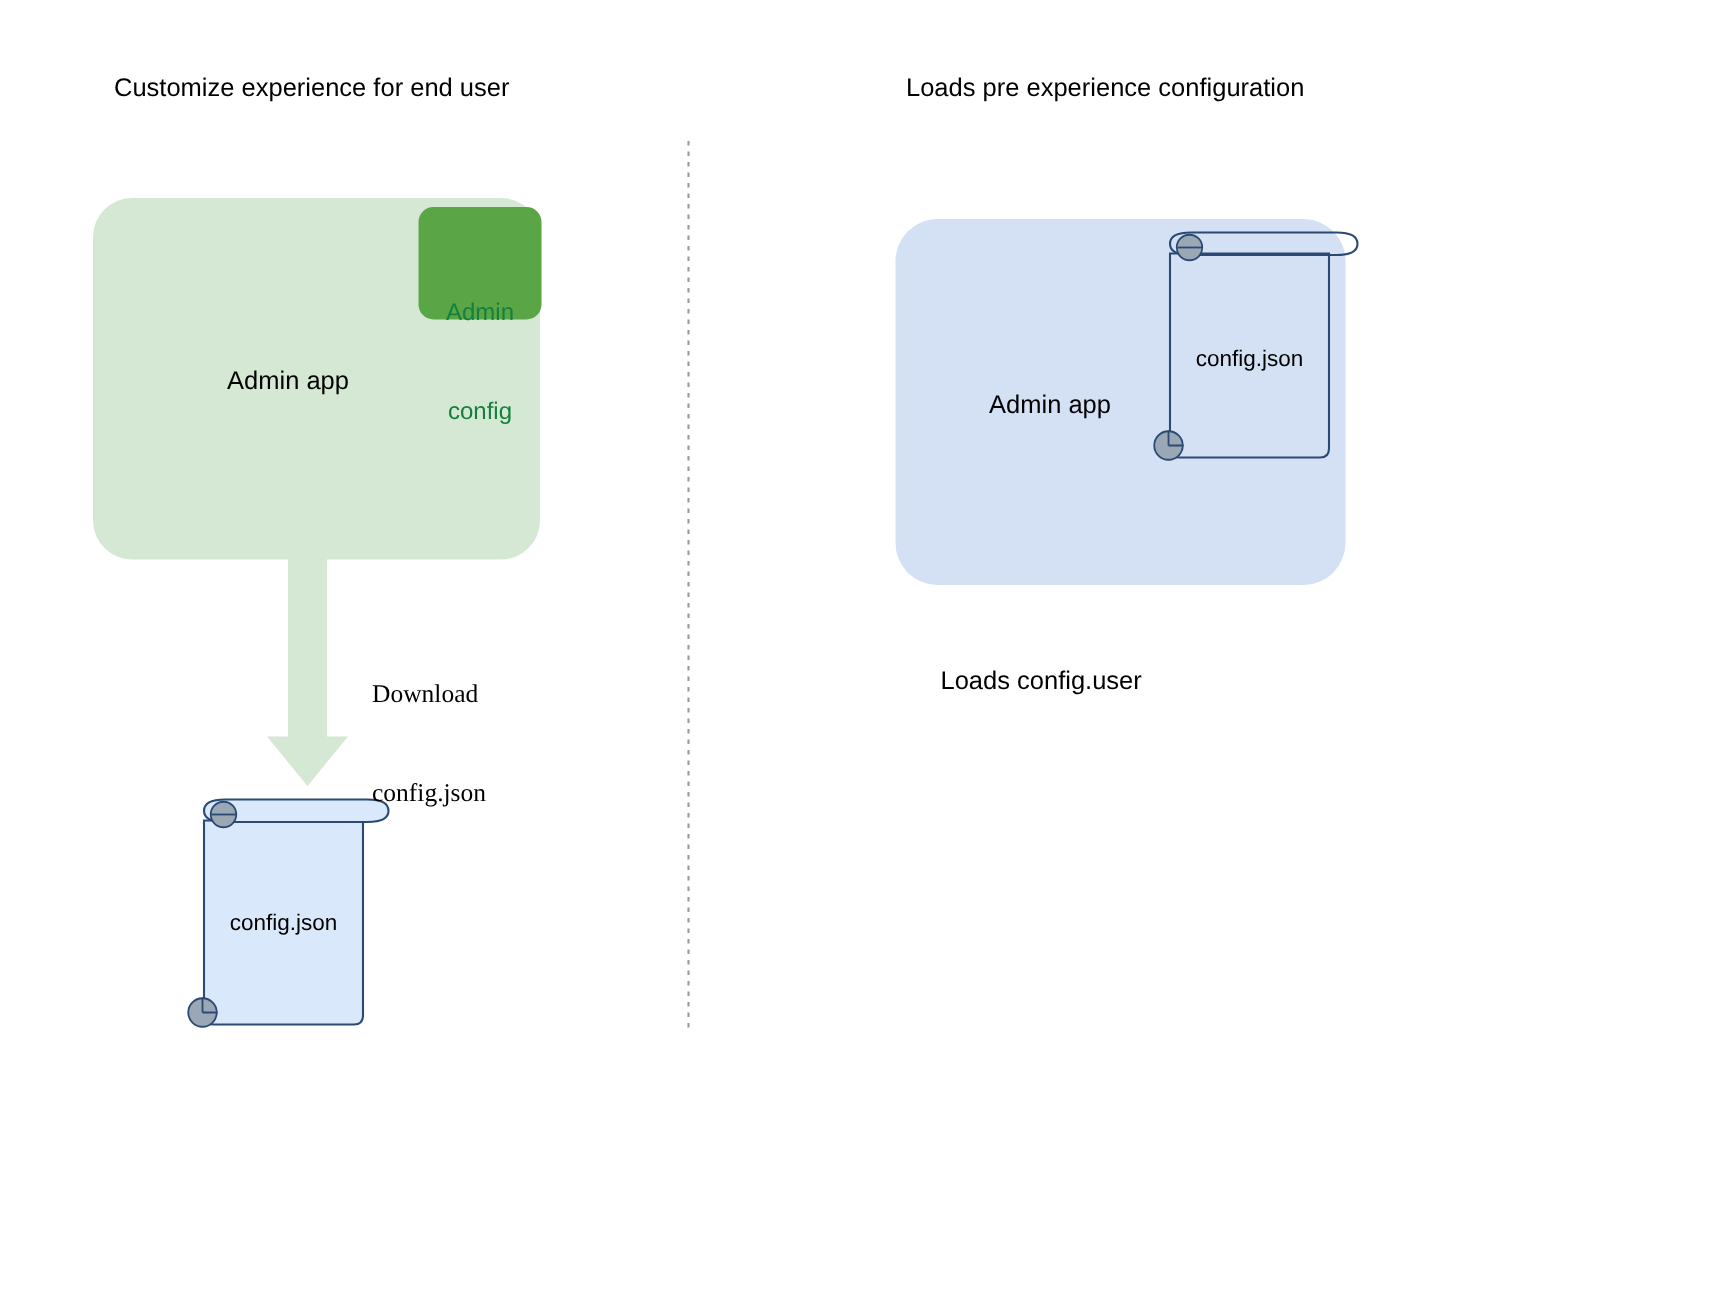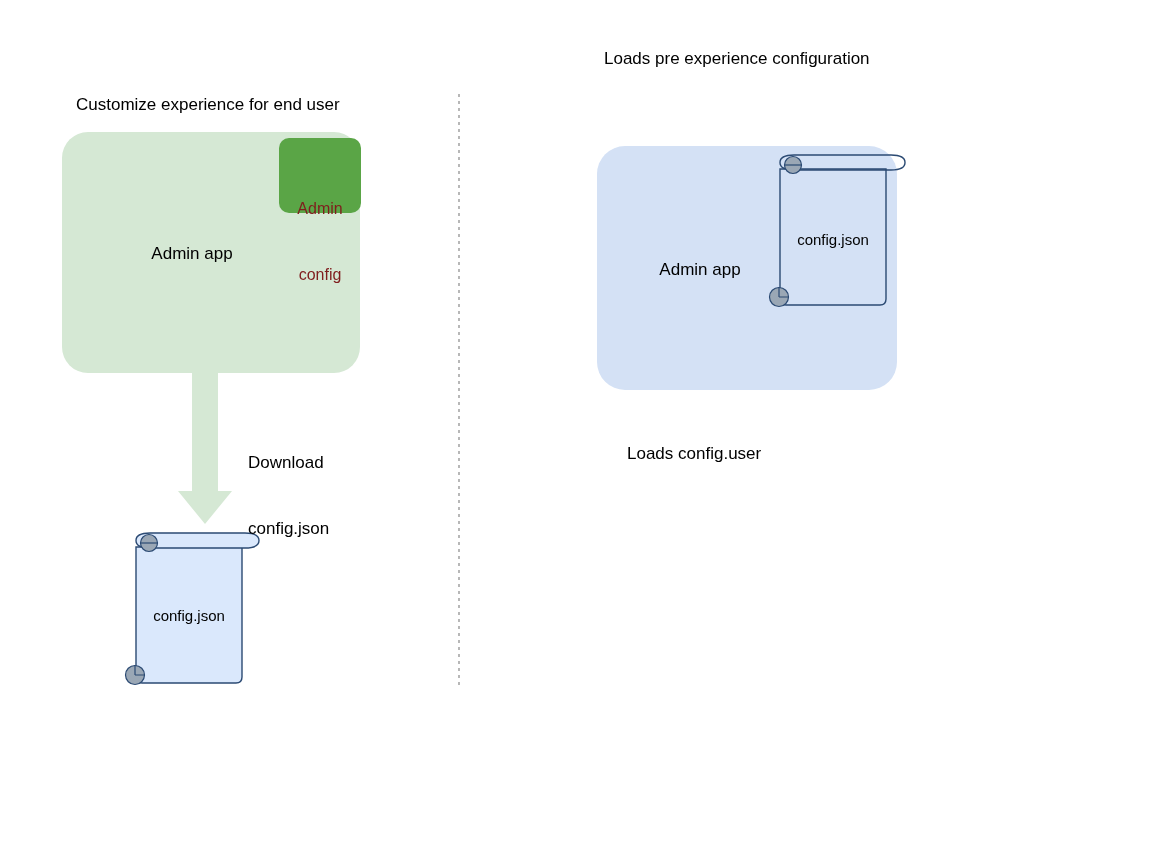--- a/index.html
+++ b/index.html
@@ -35,29 +35,30 @@
     line-height: 22px;
   }
   .box-label {
     font-size: 17px;
     text-align: center;
   }
   .panel-label {
     font-size: 16px;
     line-height: 22px;
     text-align: center;
-    color: #7f1d1d;
+    color: #15803d;
   }
   .doc-label {
     font-size: 15px;
     text-align: center;
   }
   .arrow-label {
     font-size: 17px;
     line-height: 22px;
+    font-family: Liberation Serif, serif;
   }
 </style>
 </head>
 <body>
 
 <svg id="canvas" viewBox="0 0 1152 864" xmlns="http://www.w3.org/2000/svg">
 
   <rect x="62" y="132" width="298" height="241" rx="26" ry="26" fill="#d5e8d4" stroke="none"></rect>
 
   <path d="M 192 366 L 218 366 L 218 491 L 232 491 L 205 524 L 178 491 L 192 491 Z" fill="#d5e8d4" stroke="none"></path>
@@ -84,21 +85,21 @@
   <g>
     <path d="M 780 169 L 780 299 Q 780 305 786 305 L 880 305 Q 886 305 886 299 L 886 169 Z" fill="none" stroke="#2b4a73" stroke-width="1.4"></path>
     <path d="M 794 155 L 891 155 Q 905 155 905 162.5 Q 905 170 891 170 L 794 170 Q 780 170 780 162.5 Q 780 155 794 155 Z" fill="none" stroke="#2b4a73" stroke-width="1.4"></path>
     <circle cx="793" cy="165" r="8.5" fill="#9aa7b5" stroke="#2b4a73" stroke-width="1.2"></circle>
     <path d="M 785 165 L 801.5 165" stroke="#2b4a73" stroke-width="1.2" fill="none"></path>
     <circle cx="779" cy="297" r="9.5" fill="#9aa7b5" stroke="#2b4a73" stroke-width="1.2"></circle>
     <path d="M 779 297 L 789 297 M 779 297 L 779 287" stroke="#2b4a73" stroke-width="1.2" fill="none"></path>
   </g>
 </svg>
 
-<div class="label heading" style="left:76px; top:48px;margin-top:46px;">Customize experience for end user</div>
+<div class="label heading" style="left:76px; top:48px;">Customize experience for end user</div>
 
 <div class="label heading" style="left:604px; top:48px;">Loads pre experience configuration</div>
 
 <div class="label box-label" style="left:62px; top:243px; width:260px;">Admin app</div>
 
 <div class="label panel-label" style="left:279px; top:154px; width:82px;">
   <div>Admin</div>
   <div>config</div>
 </div>
 

